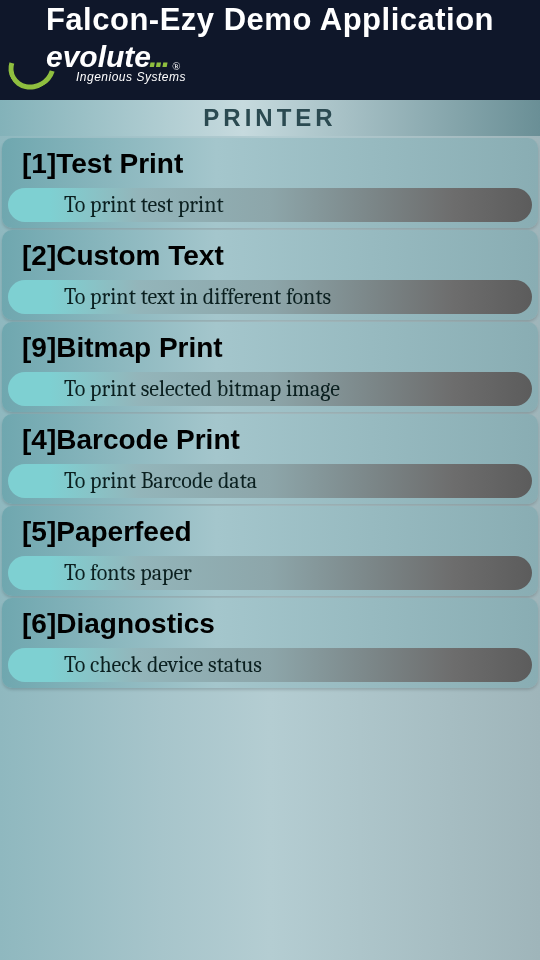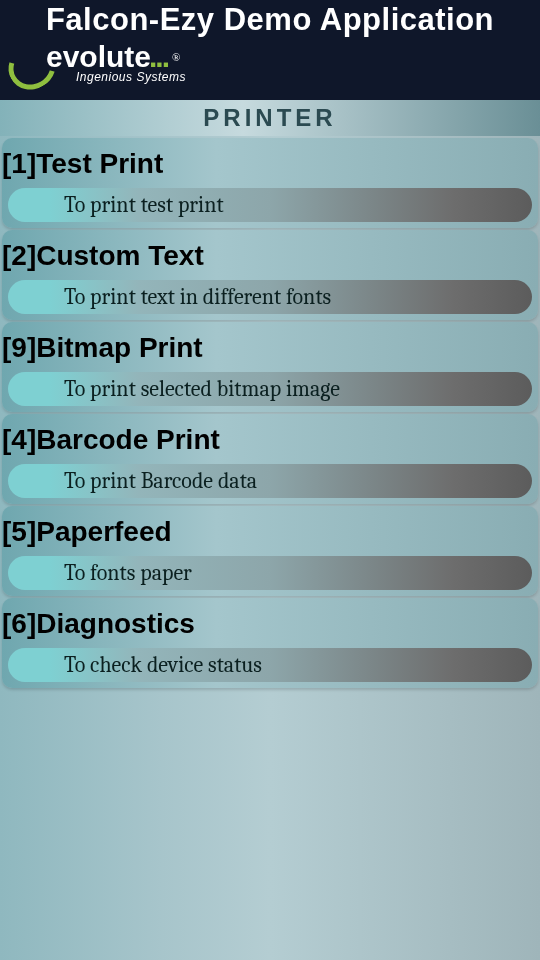--- a/index.html
+++ b/index.html
@@ -76,37 +76,38 @@
       padding:10px 0 6px 0;
       border-radius:10px;
       background: linear-gradient(to right, #6fa7af 0%, #a4c6cc 40%, #89adb3 100%);
       box-shadow: 0 2px 3px rgba(0,0,0,0.15);
     }
     .menu-title {
       font-family: Arial, sans-serif;
       font-size:28px;
       font-weight:bold;
       color:#000;
+      padding-left:20px;
       padding-bottom:8px;
     }
     .menu-desc-row {
       margin:0 6px;
       height:34px;
       border-radius:17px;
       background: linear-gradient(to right, #7ed0d2 0%, #7ed0d2 8%, #93b5ba 25%, #8da6aa 50%, #6d6d6d 85%, #5c5c5c 100%);
       display:flex; align-items:center;
       padding-left:56px;
     }
     .menu-desc {
       font-family: Georgia, "Cambria", serif;
       font-size:22px;
       color:#0b2020;
     }
     .logo-block { display:flex; flex-direction:column; }
-    .logo-line { display:flex; align-items:center; }
+    .logo-line { display:flex; align-items:flex-end;font-style:italic; }
   </style>
 </head>
 <body>
 
 <div class="header">
   <div class="header-title">Falcon-Ezy Demo Application</div>
   <div class="logo-row">
     <div class="logo-swoosh"></div>
     <div class="logo-block">
       <div class="logo-line">

